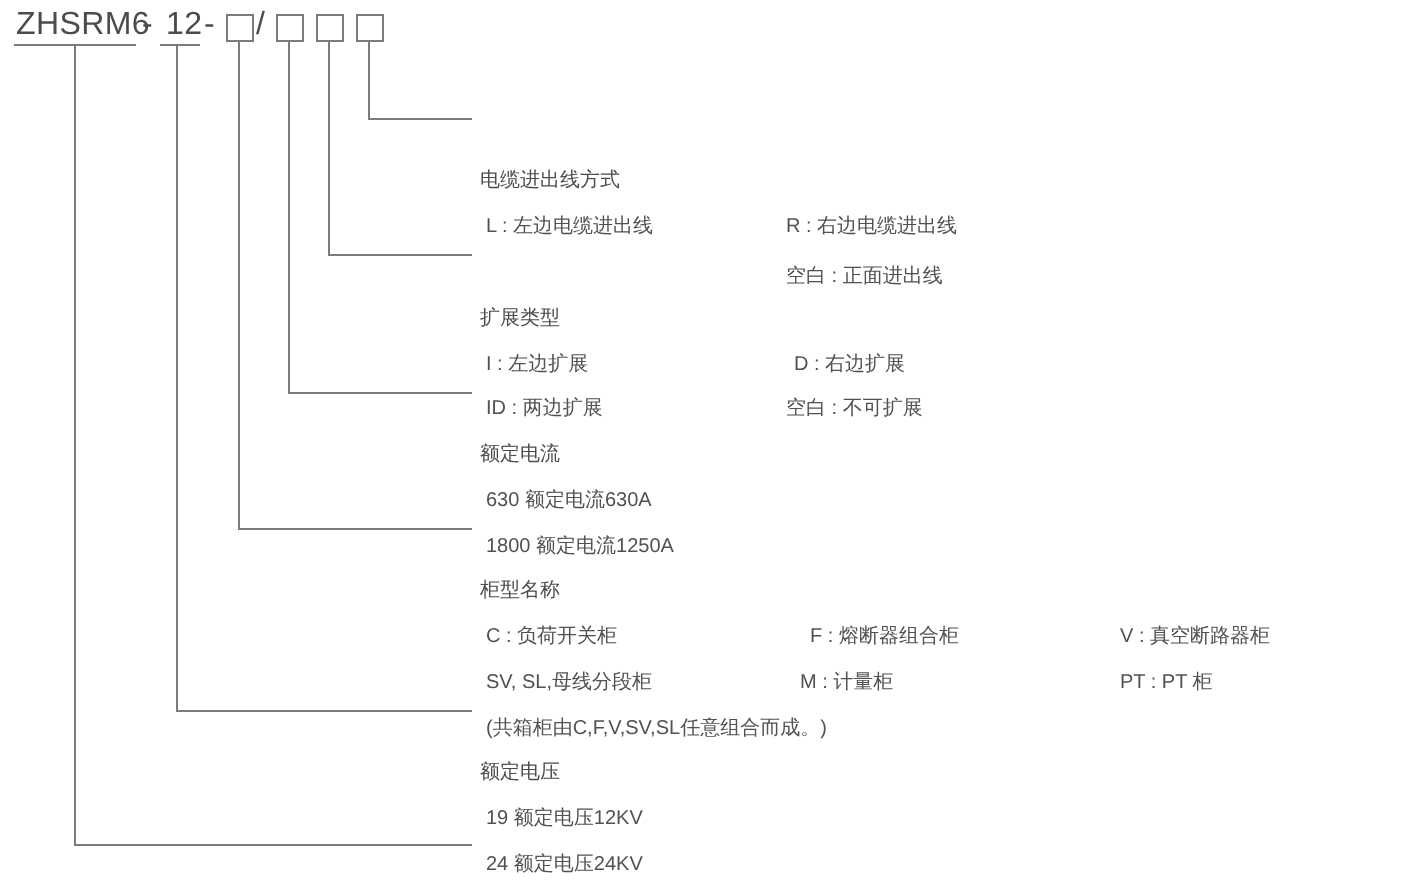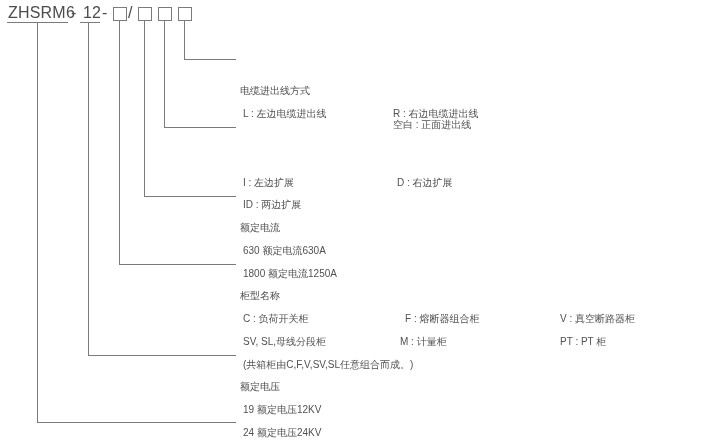--- a/index.html
+++ b/index.html
@@ -55,25 +55,27 @@
   <span class="code" style="left:102px">-</span>
   <span class="box" style="left:113px"></span>
   <span class="code" style="left:128px">/</span>
   <span class="box" style="left:138px"></span>
   <span class="box" style="left:158px"></span>
   <span class="box" style="left:178px"></span>
 
   <span class="t title" style="left:240px;top:48px">电缆进出线方式</span>
   <span class="t" style="left:243px;top:71px">L : 左边电缆进出线</span>
   <span class="t" style="left:393px;top:71px">R : 右边电缆进出线</span>
-  <span class="t" style="left:393px;top:82px">空白 : 正面进出线</span>
+  <span class="t" style="left:393px;top:96px">空白 : 正面进出线</span>
 
+  <span class="t title" style="left:240px;top:117px">扩展类型</span>
   <span class="t" style="left:397px;top:140px">D : 右边扩展</span>
   <span class="t" style="left:243px;top:140px">I : 左边扩展</span>
   <span class="t" style="left:243px;top:162px">ID : 两边扩展</span>
+  <span class="t" style="left:393px;top:162px">空白 : 不可扩展</span>
 
   <span class="t title" style="left:240px;top:185px">额定电流</span>
   <span class="t" style="left:243px;top:208px">630 额定电流630A</span>
   <span class="t" style="left:243px;top:231px">1800 额定电流1250A</span>
 
   <span class="t title" style="left:240px;top:253px">柜型名称</span>
   <span class="t" style="left:243px;top:276px">C : 负荷开关柜</span>
   <span class="t" style="left:405px;top:276px">F : 熔断器组合柜</span>
   <span class="t" style="left:560px;top:276px">V : 真空断路器柜</span>
   <span class="t" style="left:243px;top:299px">SV, SL,母线分段柜</span>

